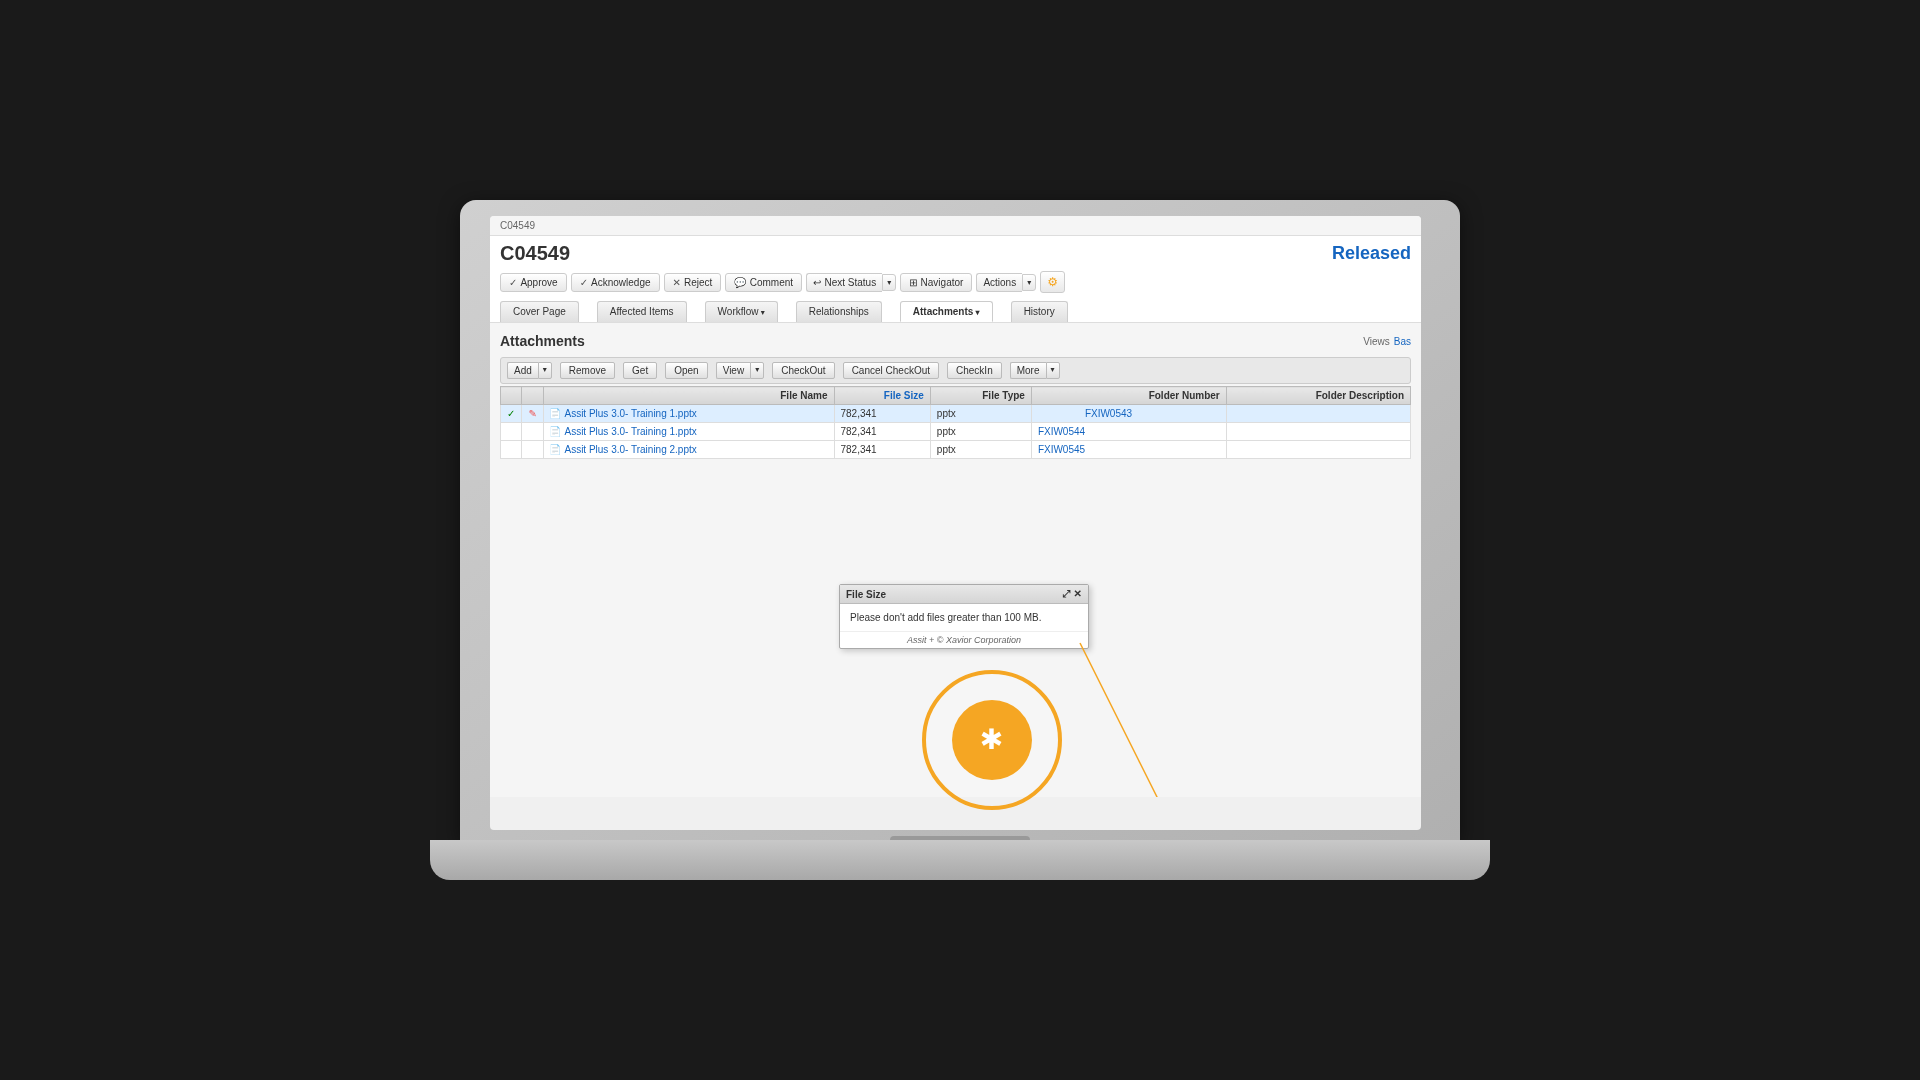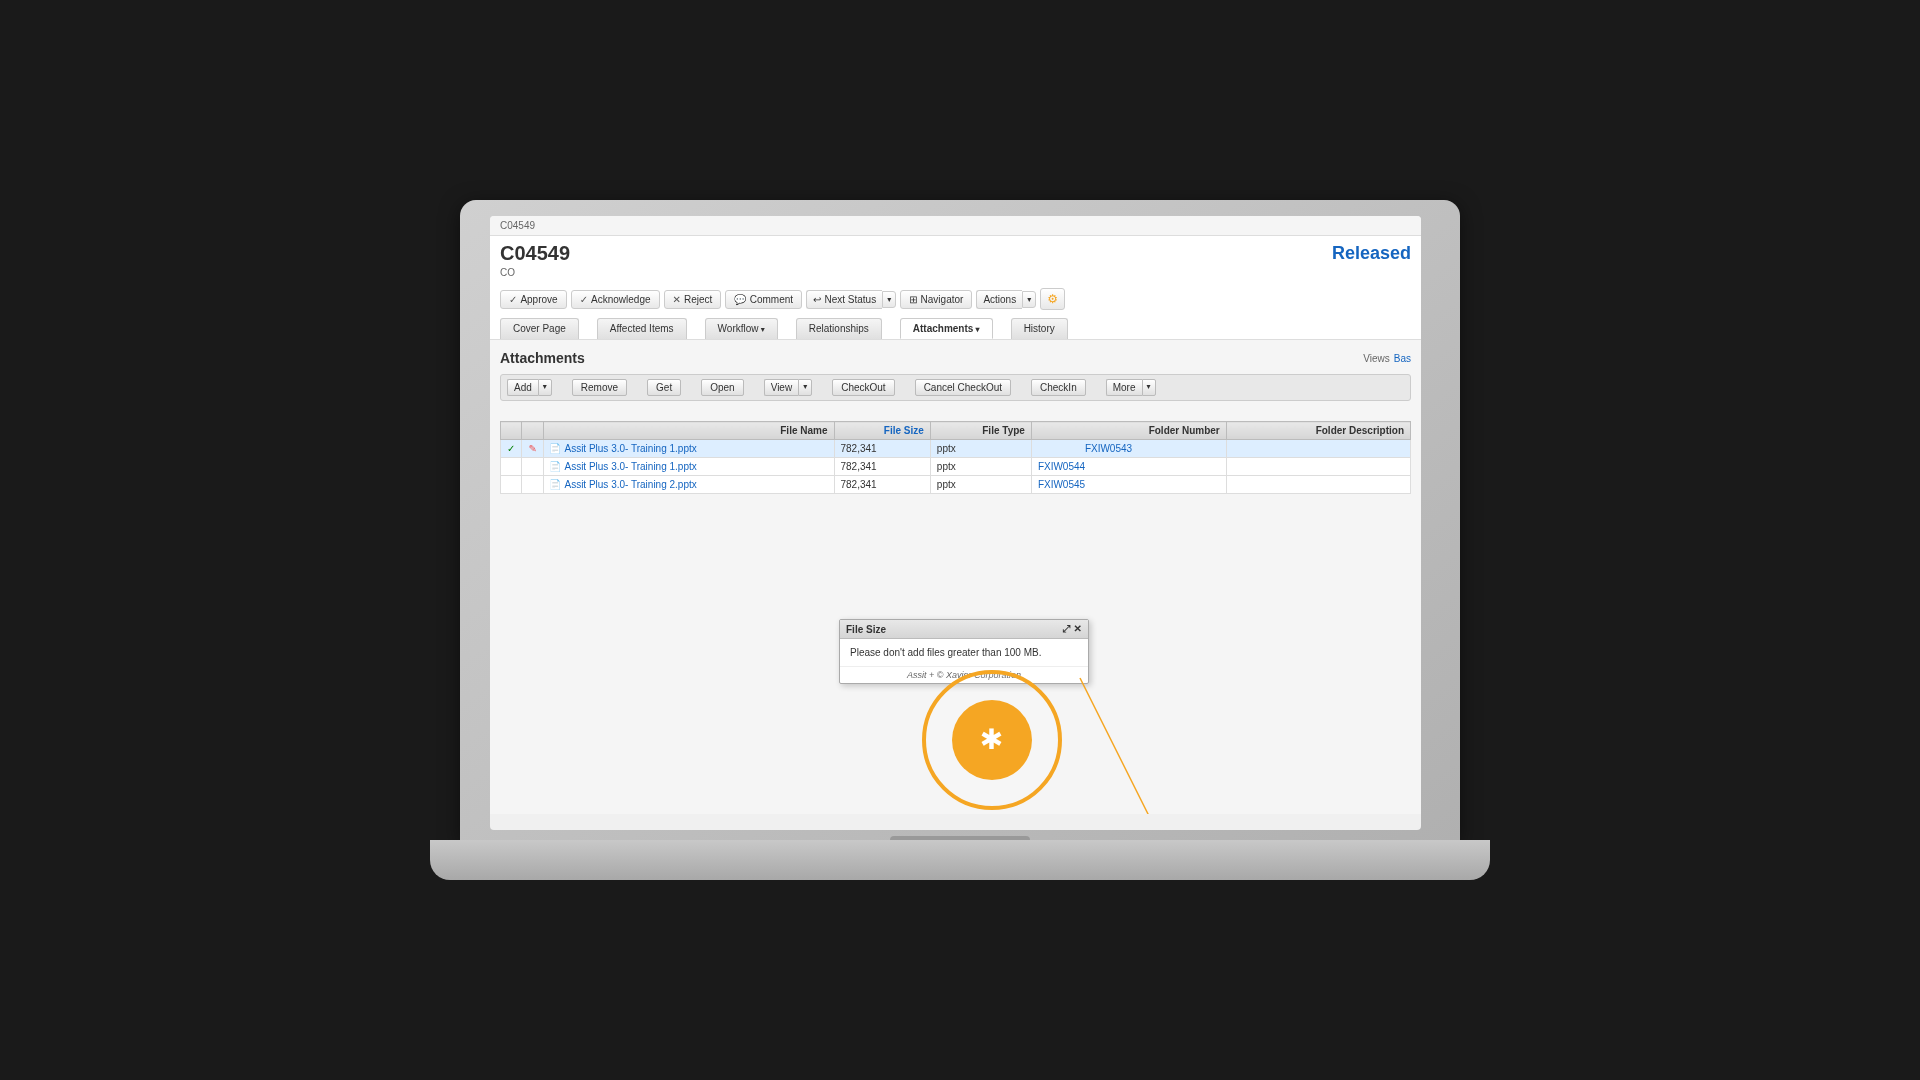--- a/index.html
+++ b/index.html
@@ -235,22 +235,22 @@
 
     .section-title {
       font-size: 14px;
       font-weight: bold;
       color: #333;
     }
 
     .attachments-toolbar {
       display: flex;
       align-items: flex-end;
-      gap: 20px;
-      margin-bottom: 20px;
+      gap: 8px;
+      margin-bottom: 2px;
       background: #e8e8e8;
       padding: 4px 6px;
       border: 1px solid #ccc;
       border-radius: 3px;
     }
 
     .att-btn {
       padding: 2px 8px;
       border: 1px solid #bbb;
       border-radius: 2px;
@@ -441,21 +441,20 @@
 
         <div class="title-bar">
           <span>C04549</span>
         </div>
 
         <div class="header-section">
           <div class="doc-title-row">
             <span class="doc-title">C04549</span>
             <span class="doc-status" style="color:#1565C0;">Released</span>
           </div>
-          <div class="doc-subtitle">CO</div>
 
           <div class="toolbar">
             <button class="toolbar-btn">
               <span class="icon">✓</span>
               <span>Approve</span>
             </button>
             <button class="toolbar-btn">
               <span class="icon">✓</span>
               <span>Acknowledge</span>
             </button>

